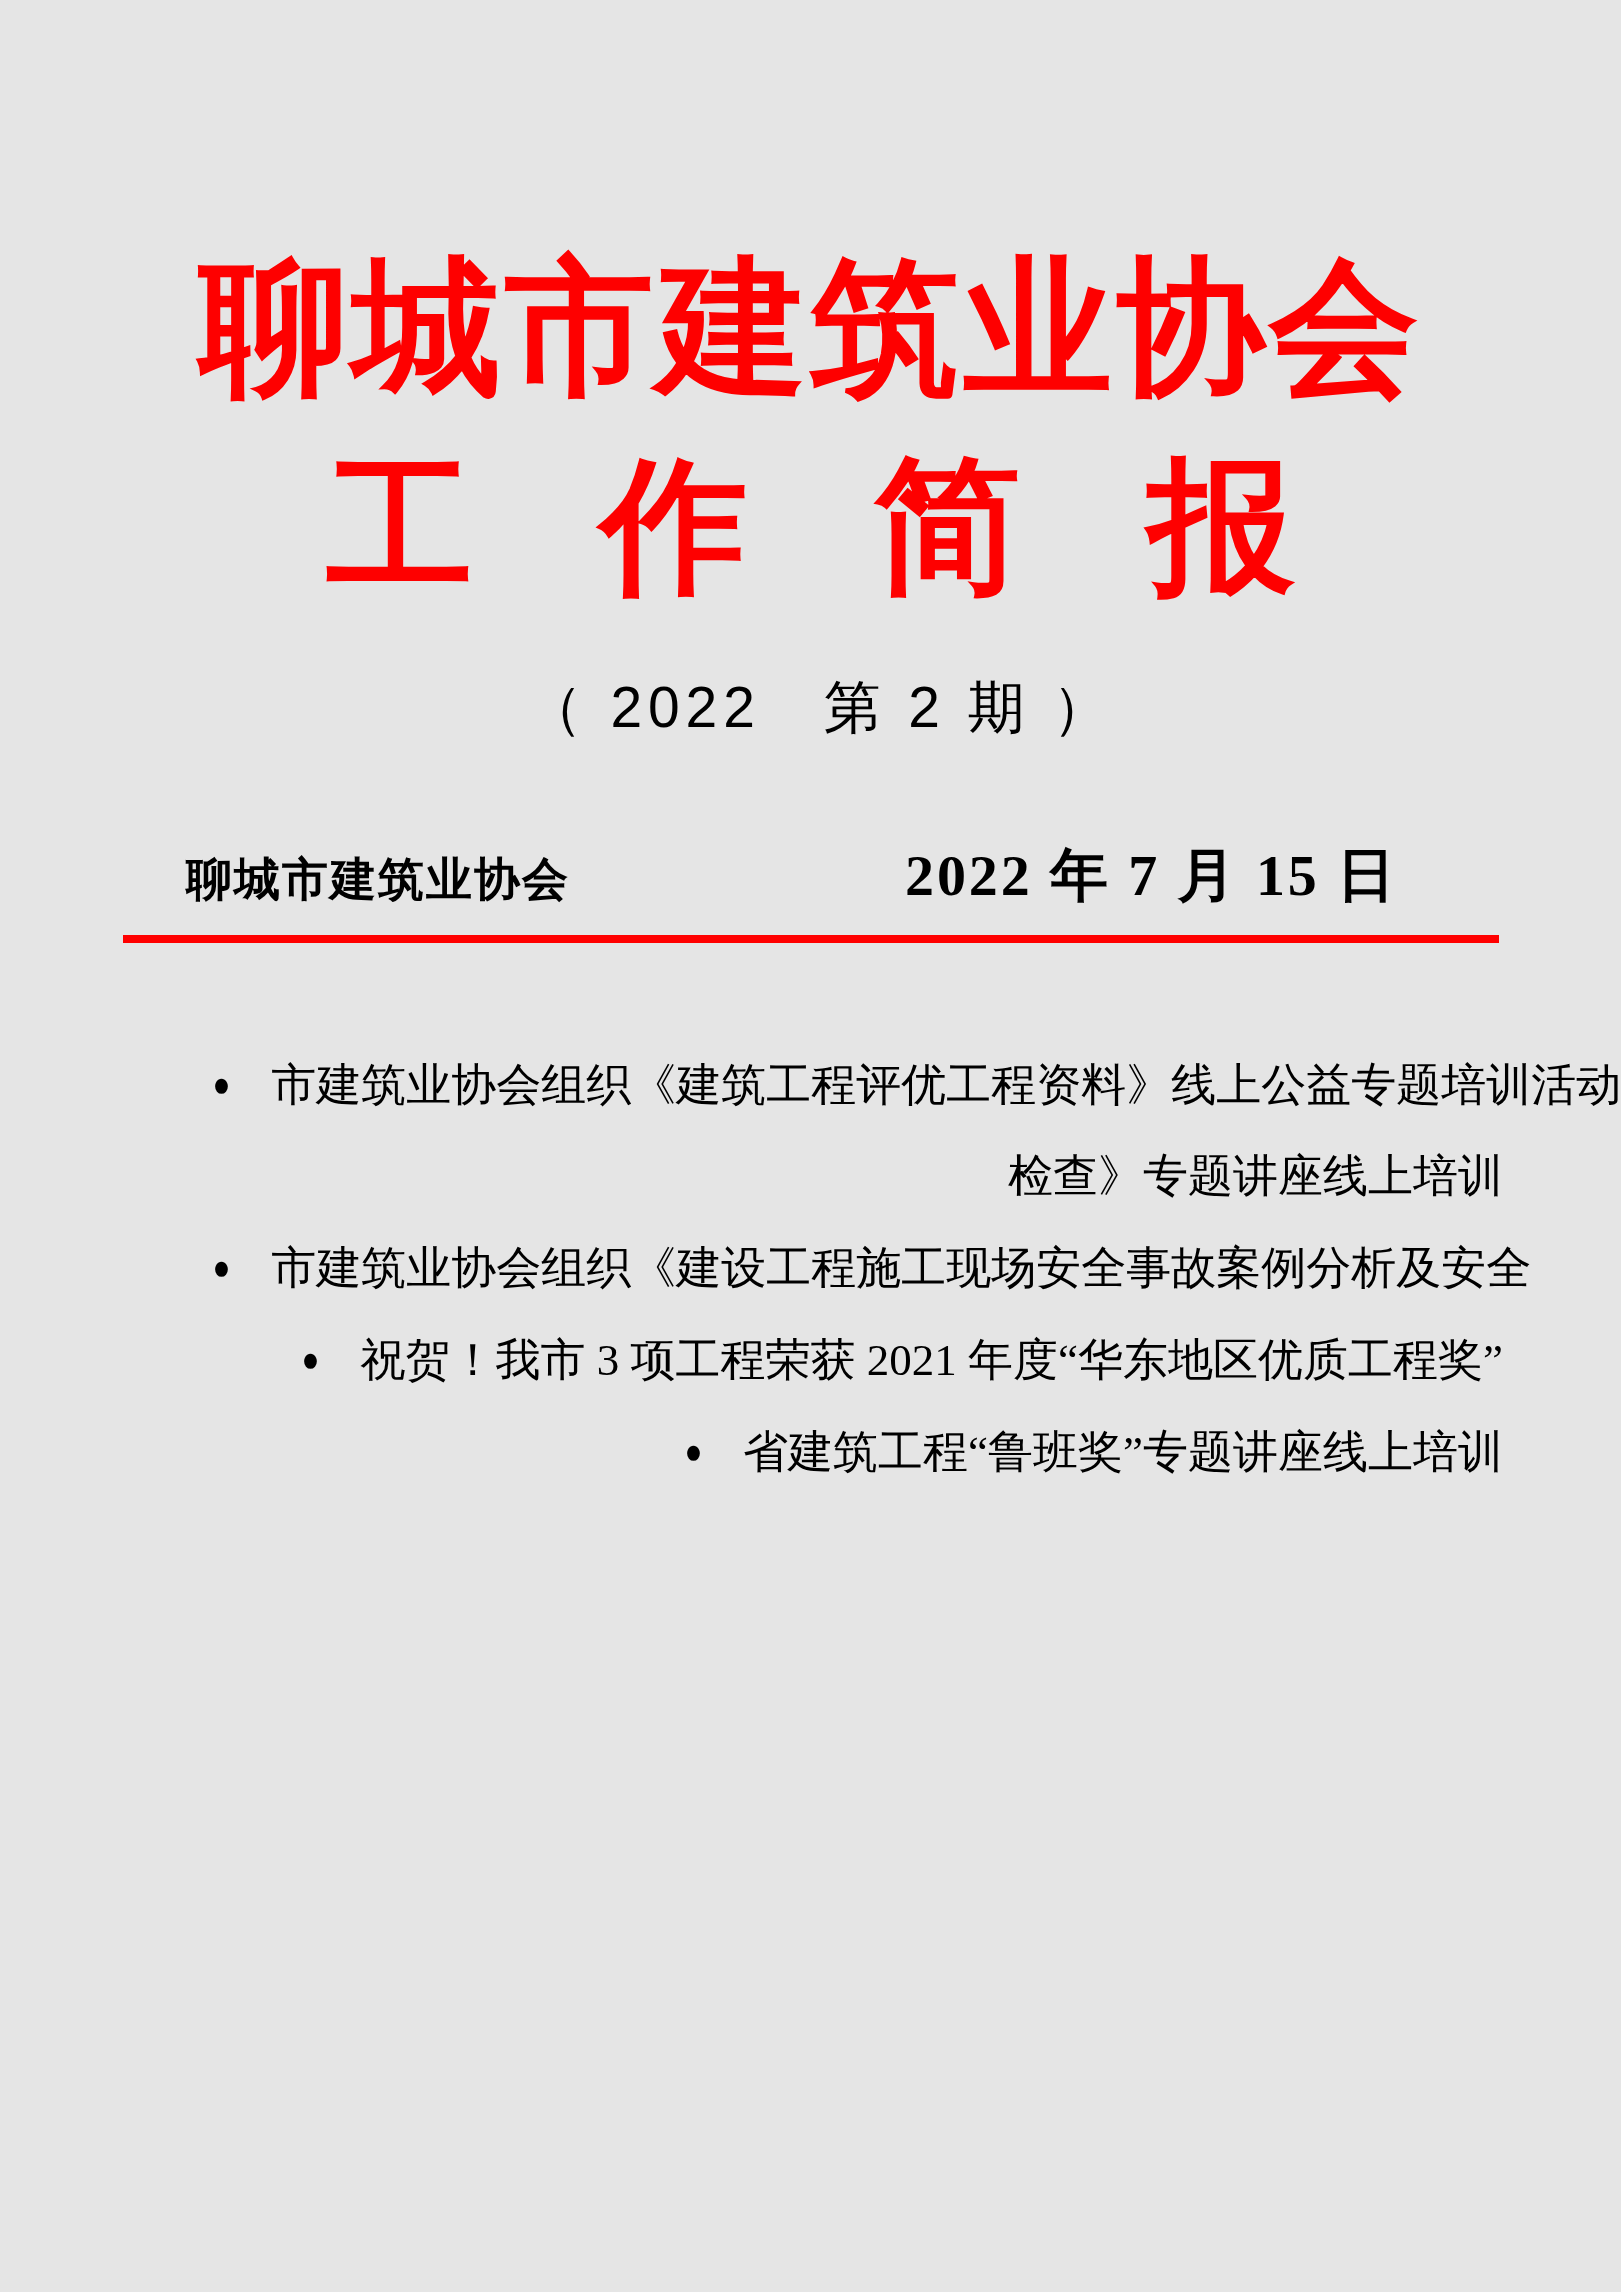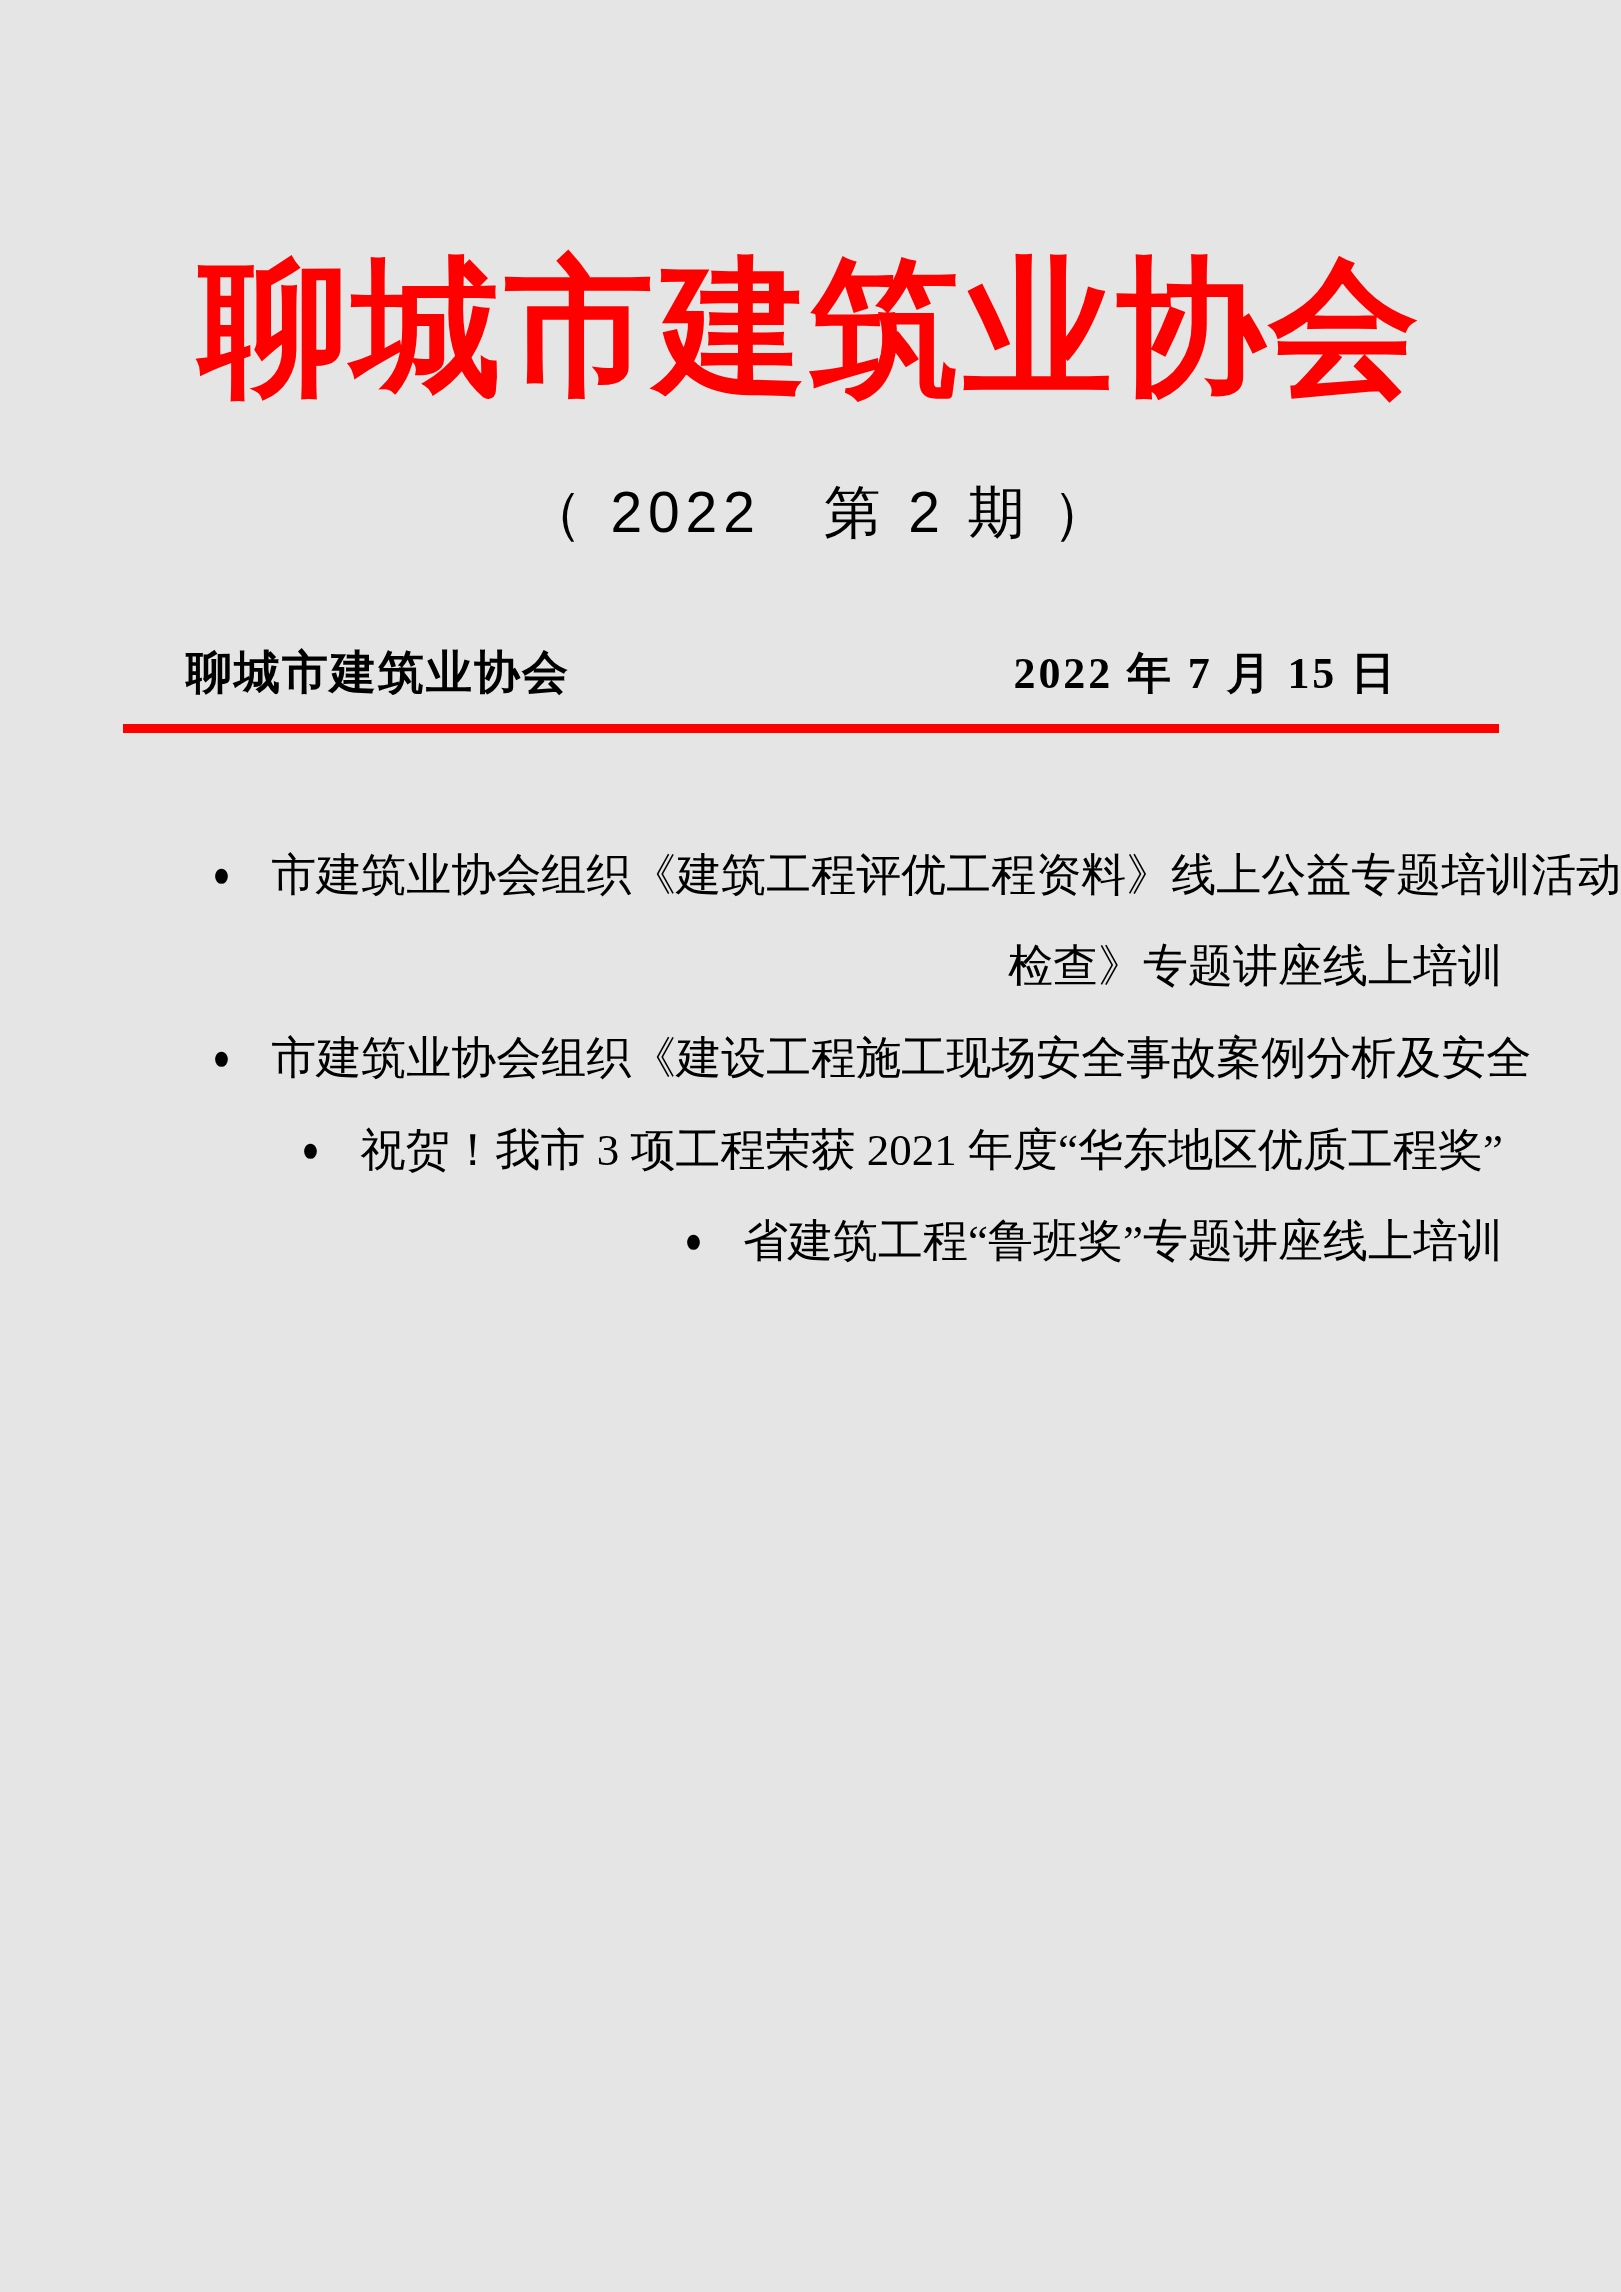--- a/index.html
+++ b/index.html
@@ -56,21 +56,21 @@
     align-items: baseline;
   }
   .org-name {
     font-family: "Liberation Sans", sans-serif;
     font-size: 46px;
     font-weight: bold;
     letter-spacing: 2px;
   }
   .issue-date {
     font-family: "Liberation Serif", serif;
-    font-size: 44px;
+    font-size: 58px;
     font-weight: bold;
     letter-spacing: 2.9px;
   }
   .red-divider {
     margin: 19.6px 122px 0 123px;
     height: 8.8px;
     background: #ff0000;
     border: none;
   }
   
@@ -109,20 +109,21 @@
     margin-top: 0;
   }
 </style>
 </head>
 <body>
 
 <div class="page">
 
   <div class="masthead">
     <div class="title-line1">聊城市建筑业协会</div>
+    <div class="title-line2">工 作 简 报</div>
   </div>
 
   <div class="issue-line">（ 2022　第 2 期 ）</div>
 
   <div class="meta-row">
     <span class="org-name">聊城市建筑业协会</span>
     <span class="issue-date">2022 年 7 月 15 日</span>
   </div>
 
   <div class="red-divider"></div>

